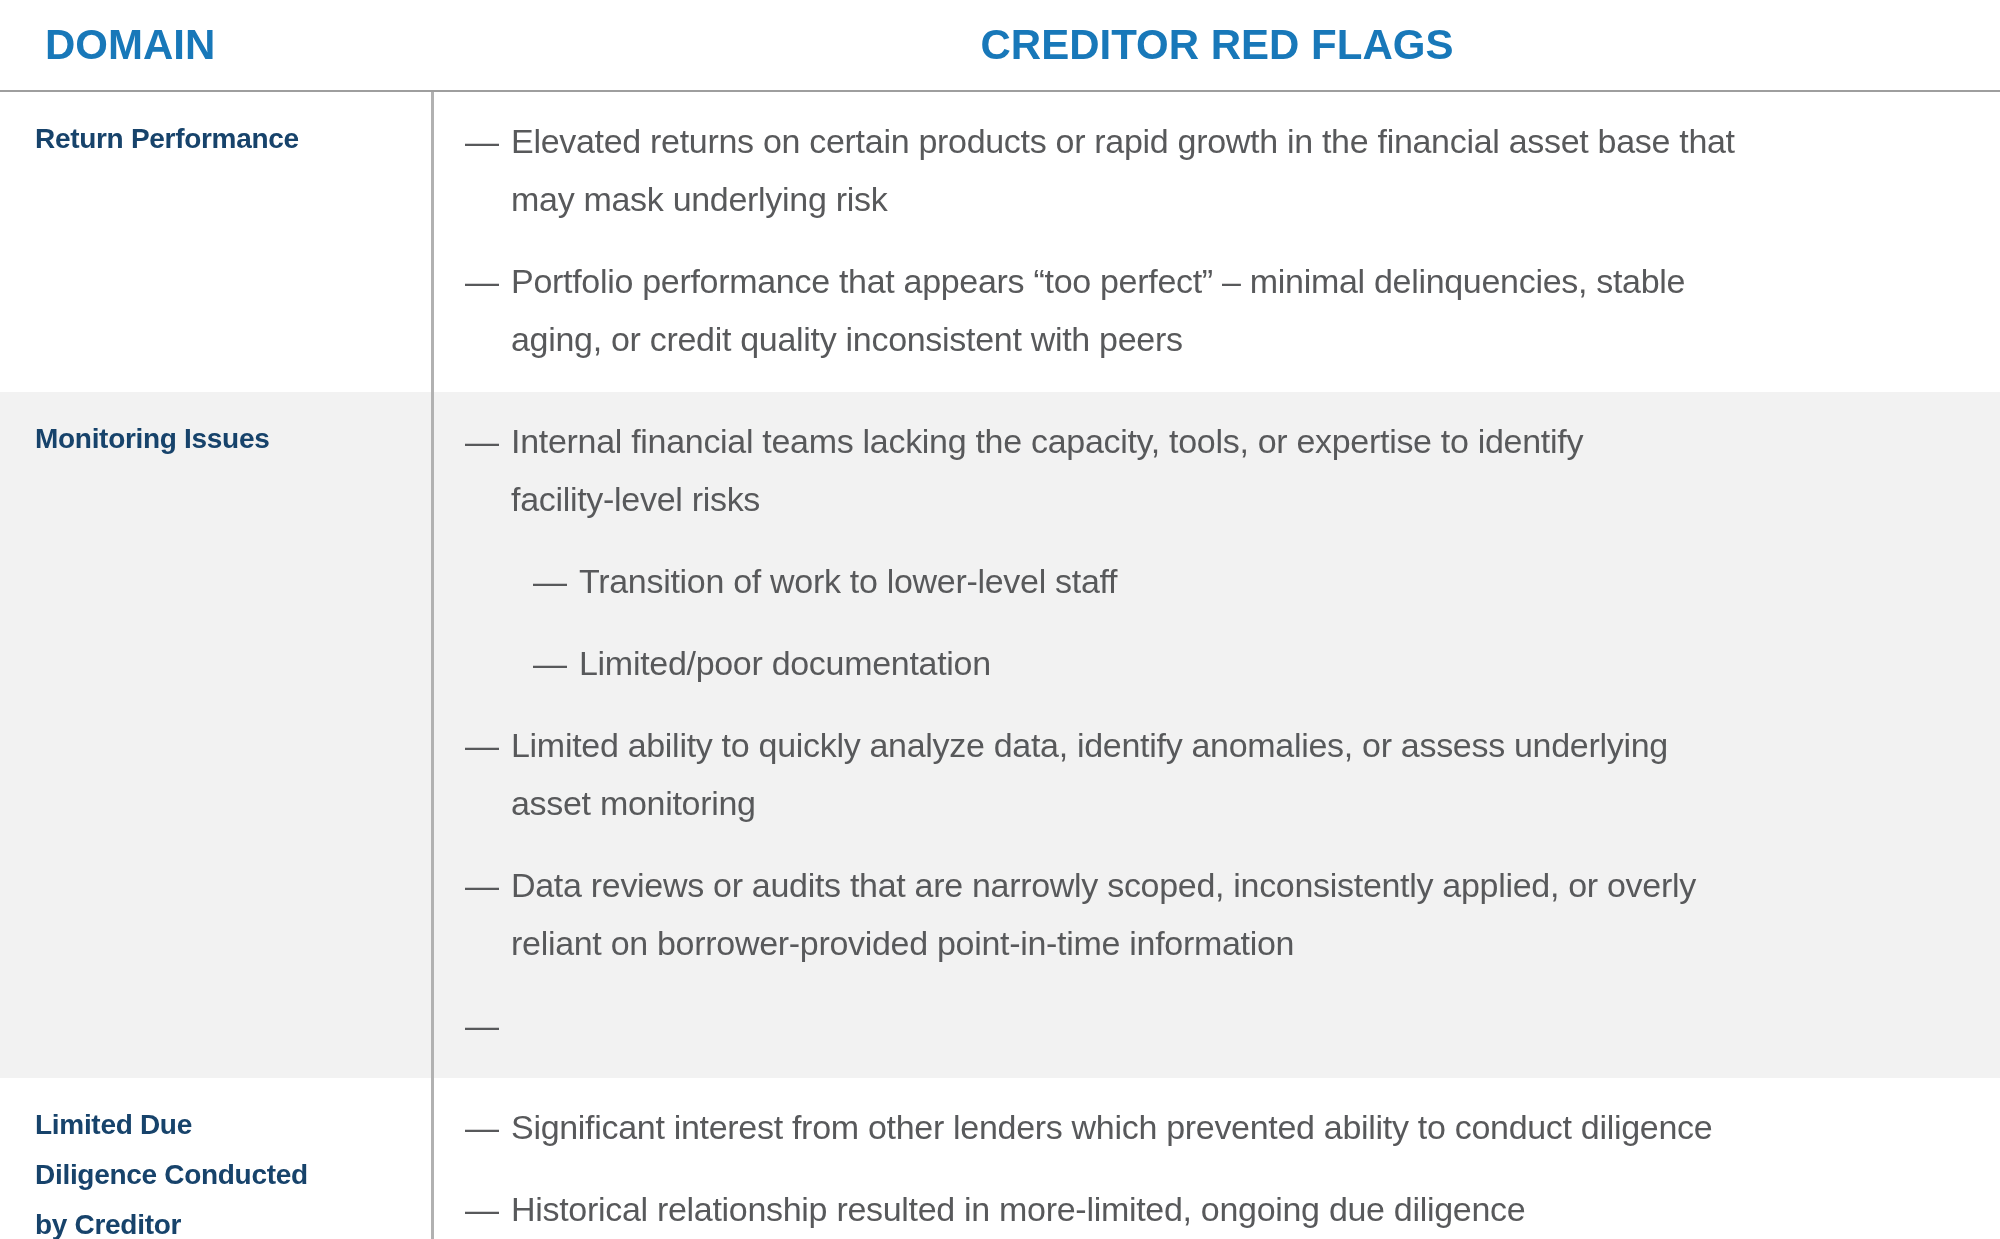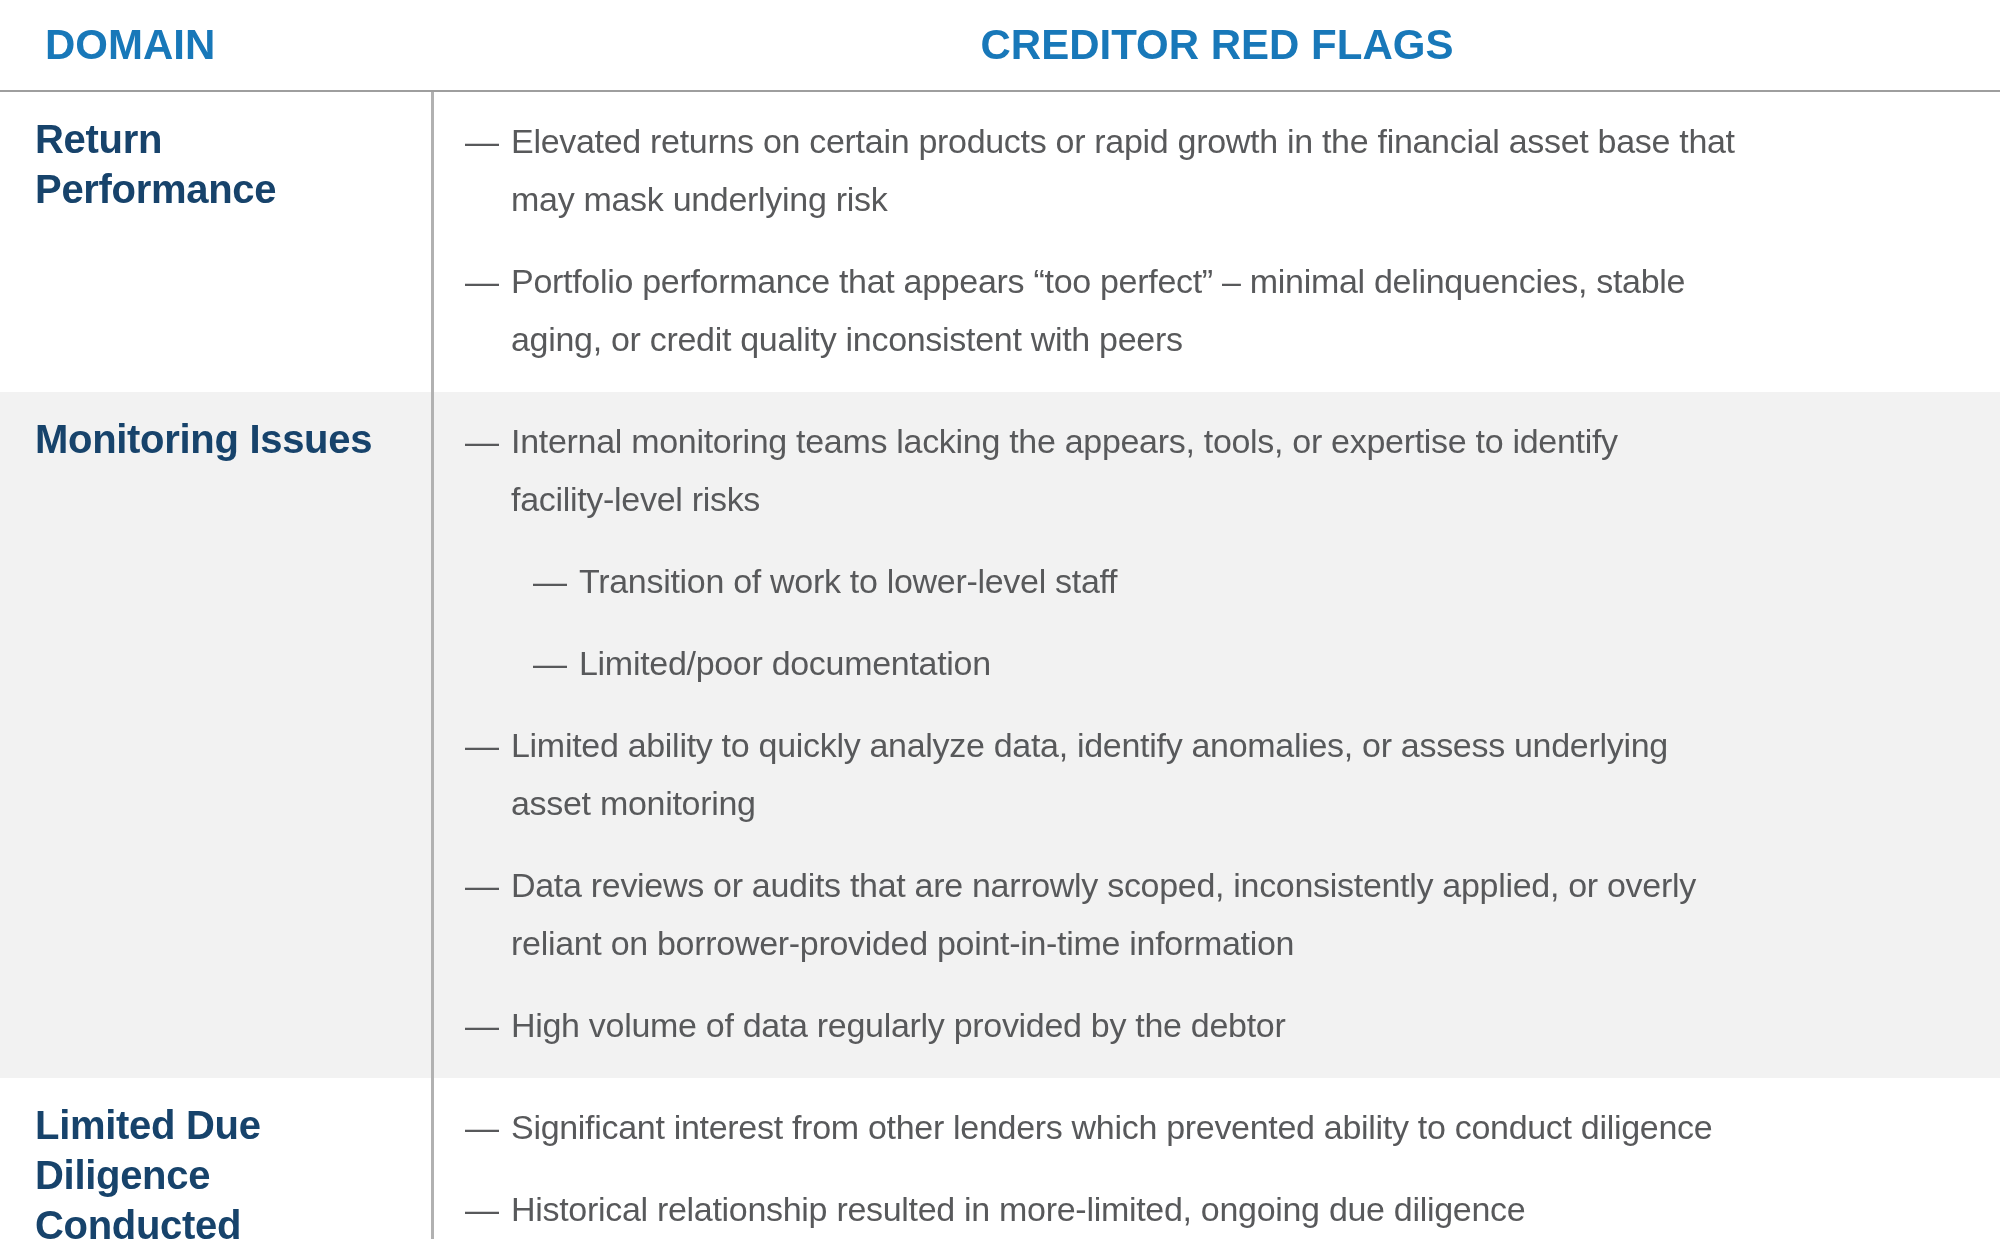--- a/index.html
+++ b/index.html
@@ -41,21 +41,21 @@
   .row { display: flex; }
   .row.alt { background: var(--row-alt-bg, #f2f2f2); }
   .row-1 { min-height: 291px; }
   .row-2 { min-height: 665px; }
   .row-3 { min-height: 191px; }
   .cell-domain {
     flex: 0 0 434px;
     box-sizing: border-box;
     padding: 22px 20px 0 35px;
     border-right: 3px solid var(--divider-gray, #b1b1b1);
-    font-size: 40px;
+    font-size: 28px;
     font-weight: bold;
     line-height: 50px;
     letter-spacing: -0.3px;
     color: var(--domain-navy, #17436b);
     white-space: pre-line;
   }
   .cell-flags {
     flex: 1 1 auto;
     box-sizing: border-box;
     padding: 20px 24px 0 31px;
@@ -103,21 +103,21 @@
 aging, or credit quality inconsistent with peers</span>
       </div>
     </div>
   </div>
 
   <div class="row row-2 alt">
     <div class="cell-domain">Monitoring Issues</div>
     <div class="cell-flags">
       <div class="flag">
         <span class="dash">—</span>
-        <span class="flag-text">Internal monitoring teams lacking the appears, tools, or expertise to identify
+        <span class="flag-text">Internal financial teams lacking the capacity, tools, or expertise to identify
 facility-level risks</span>
       </div>
       <div class="flag sub">
         <span class="dash">—</span>
         <span class="flag-text">Transition of work to lower-level staff</span>
       </div>
       <div class="flag sub">
         <span class="dash">—</span>
         <span class="flag-text">Limited/poor documentation</span>
       </div>
@@ -126,21 +126,20 @@
         <span class="flag-text">Limited ability to quickly analyze data, identify anomalies, or assess underlying
 asset monitoring</span>
       </div>
       <div class="flag">
         <span class="dash">—</span>
         <span class="flag-text">Data reviews or audits that are narrowly scoped, inconsistently applied, or overly
 reliant on borrower-provided point-in-time information</span>
       </div>
       <div class="flag">
         <span class="dash">—</span>
-        <span class="flag-text">High volume of data regularly provided by the debtor</span>
       </div>
     </div>
   </div>
 
   <div class="row row-3">
     <div class="cell-domain">Limited Due
 Diligence Conducted
 by Creditor</div>
     <div class="cell-flags">
       <div class="flag">

